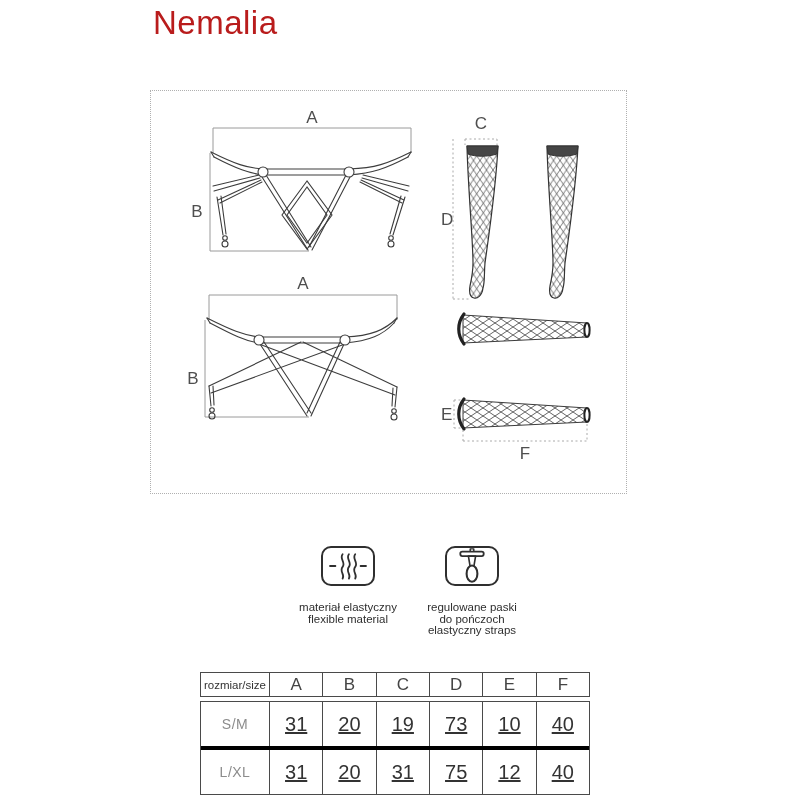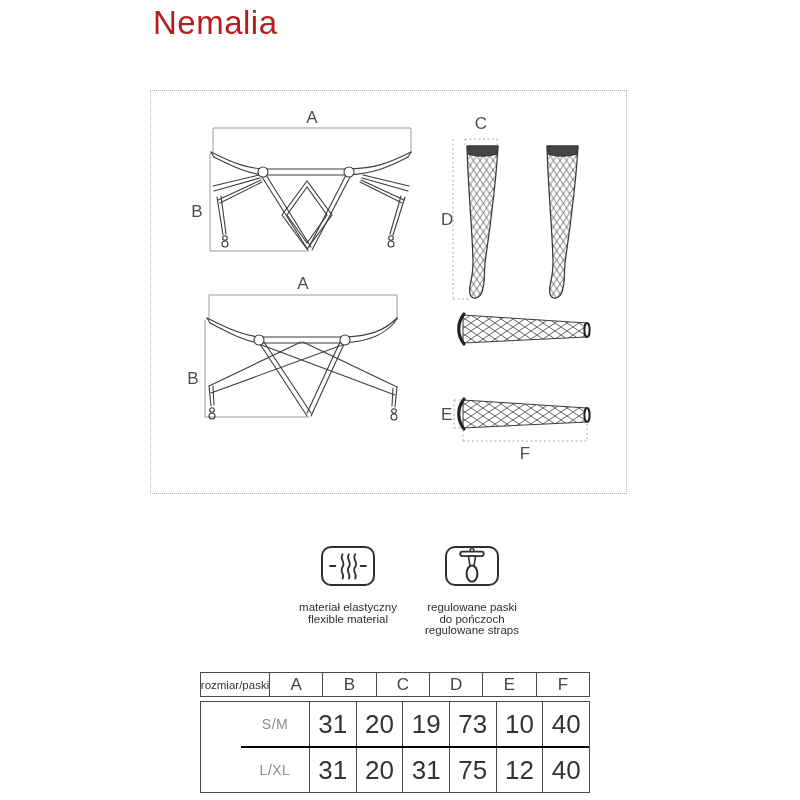--- a/index.html
+++ b/index.html
@@ -29,31 +29,31 @@
     margin:0 auto 16px auto;display:flex;align-items:center;justify-content:center;
     box-sizing:border-box;
   }
   .feature .cap{
     font-size:11.5px;font-weight:400;color:#2e2e2e;line-height:11.5px;
   }
   
   .size-table{position:absolute;left:200px;top:672px;width:390px;}
   .t-row{display:grid;grid-template-columns:68px repeat(6,1fr);}
   .t-head{border:1px solid #4a4a4a;height:23px;}
-  .t-body{border:1px solid #4a4a4a;margin-top:4px;padding-left:40px;}
+  .t-body{border:1px solid #4a4a4a;margin-top:4px;}
   .t-body .t-row{height:44px;}
-  .t-body .t-row + .t-row{border-top:2px solid #000000;}
+  .t-body .t-row + .t-row{border-top:4px solid #000000;}
   .cell{
     display:flex;align-items:center;justify-content:center;box-sizing:border-box;
   }
   .t-row .cell + .cell{border-left:1px solid #4a4a4a;}
   .th-size{font-size:11.5px;color:#333333;}
   .th{font-size:17px;color:#444444;}
   .td-size{font-size:14px;color:#8c8c8c;letter-spacing:0.5px;}
-  .td{font-size:26px;color:#333333;}
+  .td{font-size:20px;color:#333333;text-decoration:underline;}
 </style>
 </head>
 <body>
 
 <div class="page-title">Nemalia</div>
 
 <div class="diagram-box">
 
   <svg class="abs" style="left:30px;top:18px;" width="260" height="170" viewBox="0 0 260 170">
     <g stroke="#9a9a9a" stroke-width="1" fill="none">
@@ -173,26 +173,26 @@
       <g stroke="#2f2f2f" fill="#ffffff" stroke-linejoin="round">
         <path d="M25,1 h4 v3 h-4 z" stroke-width="1.6"></path>
         <rect x="14" y="4" width="26" height="5" rx="2.2" stroke-width="2"></rect>
         <path d="M23,9 L31,9 L29,21 L25,21 Z" stroke-width="1.8"></path>
         <ellipse cx="27" cy="28.5" rx="6" ry="9" stroke-width="2.3"></ellipse>
       </g>
     </svg>
   </div>
   <div class="cap">regulowane paski</div>
   <div class="cap">do pończoch</div>
-  <div class="cap">regulowane straps</div>
+  <div class="cap">elastyczny straps</div>
 </div>
 
 <div class="size-table">
   <div class="t-head t-row">
-    <div class="cell th-size">rozmiar/paski</div>
+    <div class="cell th-size">rozmiar/size</div>
     <div class="cell th">A</div>
     <div class="cell th">B</div>
     <div class="cell th">C</div>
     <div class="cell th">D</div>
     <div class="cell th">E</div>
     <div class="cell th">F</div>
   </div>
   <div class="t-body">
     <div class="t-row">
       <div class="cell td-size">S/M</div>

